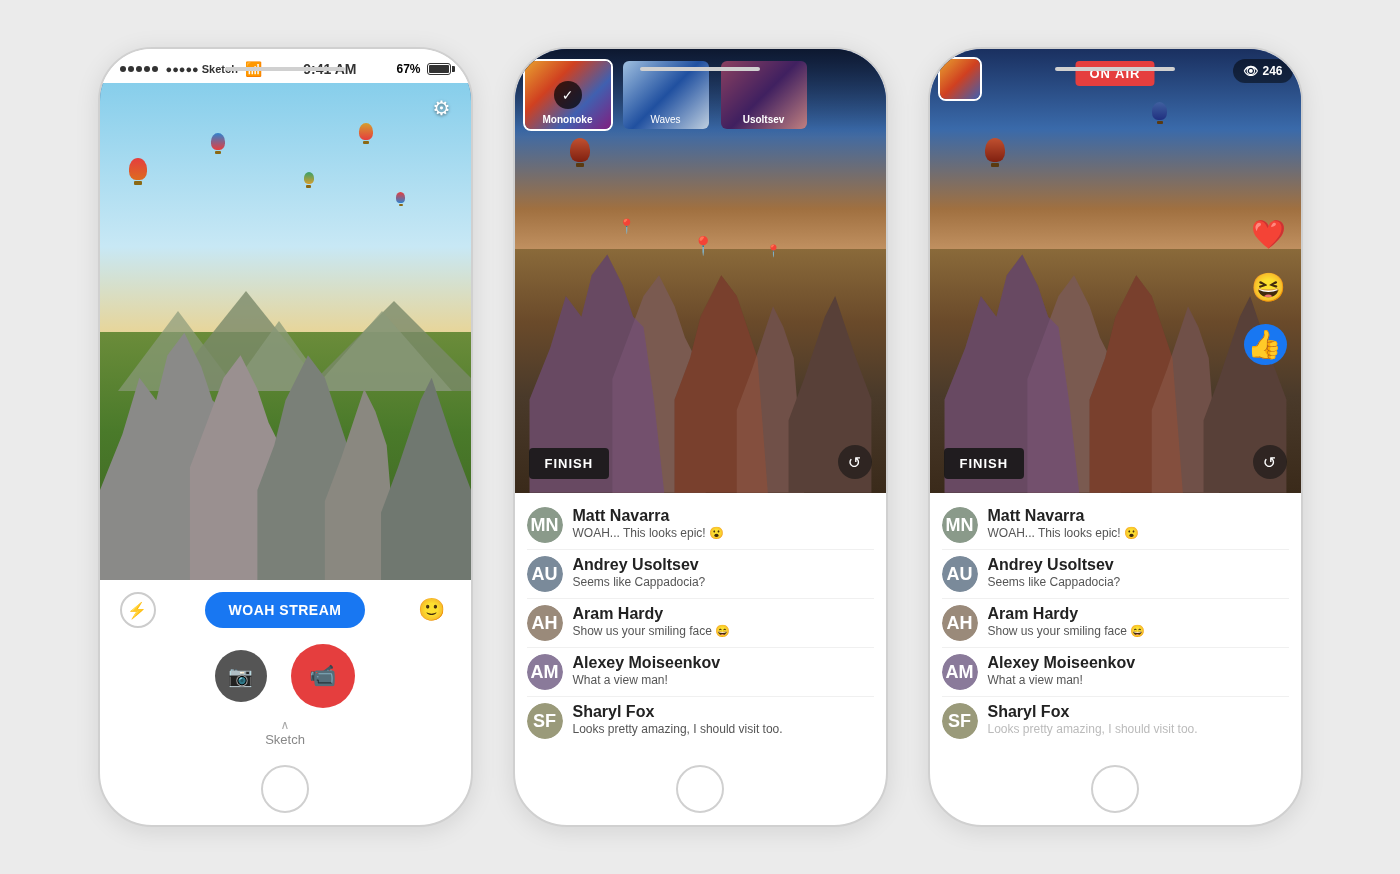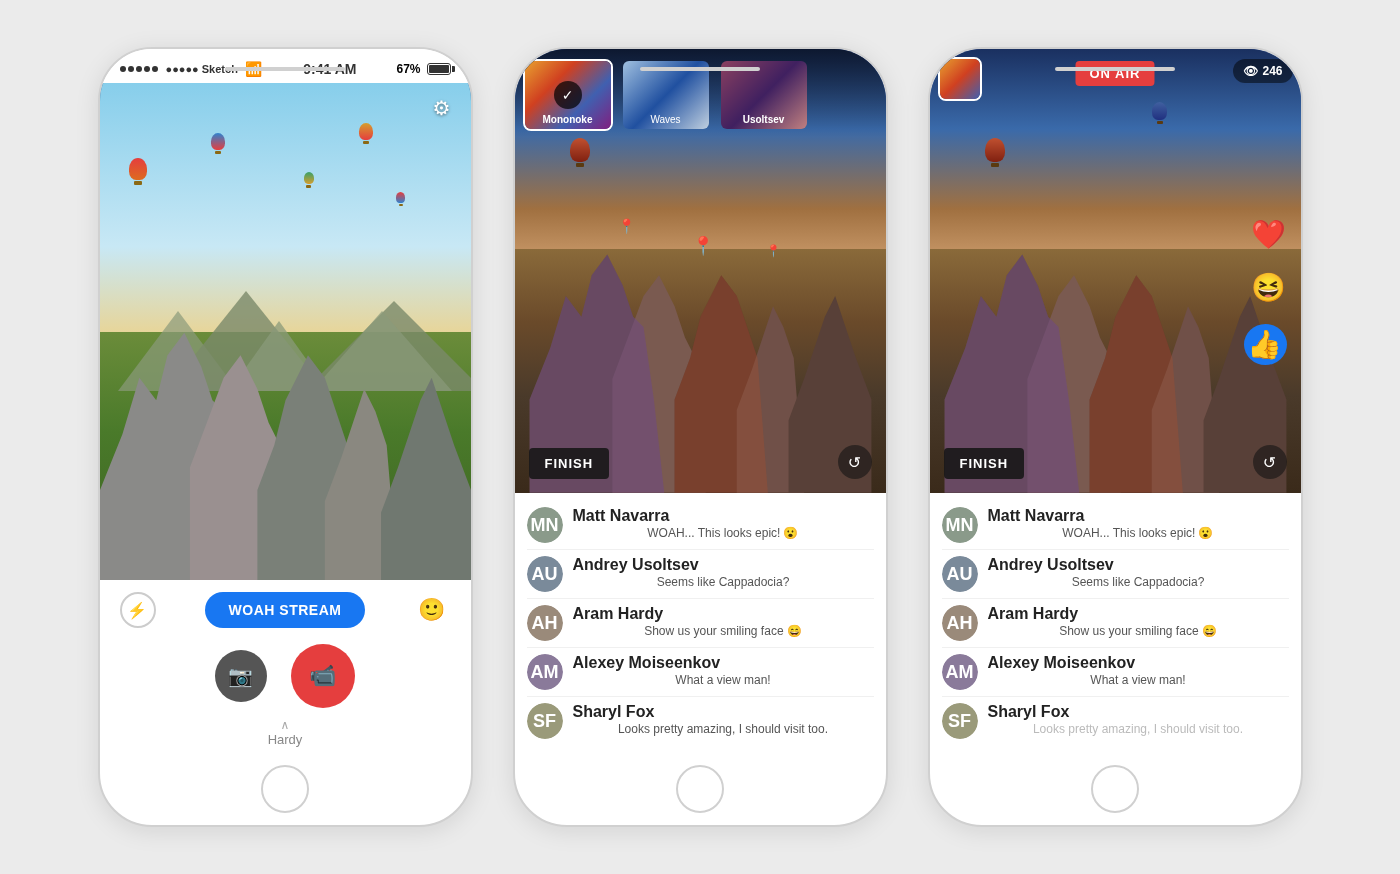--- a/index.html
+++ b/index.html
@@ -325,21 +325,21 @@
       width: 100%; height: 100%;
       border-radius: 50%;
       background: #ccc;
       display: flex; align-items: center; justify-content: center;
       font-size: 18px;
       font-weight: 600;
       color: white;
     }
     .comment-body { flex: 1; }
     .comment-name { font-size: 16px; font-weight: 700; color: #222; }
-    .comment-text { font-size: 12px; color: #555; margin-top: 1px; text-align: center; }
+    .comment-text { font-size: 12px; color: #555; margin-top: 1px; }
   </style>
 </head>
 <body>
 
 <div class="scene">
 
   <div class="phone">
     <div class="phone-side-btn"></div>
     <div class="phone-side-btn2"></div>
     <div class="phone-side-btn3"></div>
@@ -429,21 +429,21 @@
         <div class="capture-row">
           <div class="capture-photo-btn">
             <span style="font-size:20px;">📷</span>
           </div>
           <div class="capture-video-btn">
             <span style="font-size:22px;">📹</span>
           </div>
         </div>
         <div class="photos-label">
           <span class="chevron-up">∧</span>
-          <span>Hardy</span>
+          <span>Sketch</span>
         </div>
       </div>
     </div>
     <div class="phone-home-btn"></div>
   </div>
 
   <div class="phone">
     <div class="phone-side-btn"></div>
     <div class="phone-side-btn2"></div>
     <div class="phone-side-btn3"></div>

